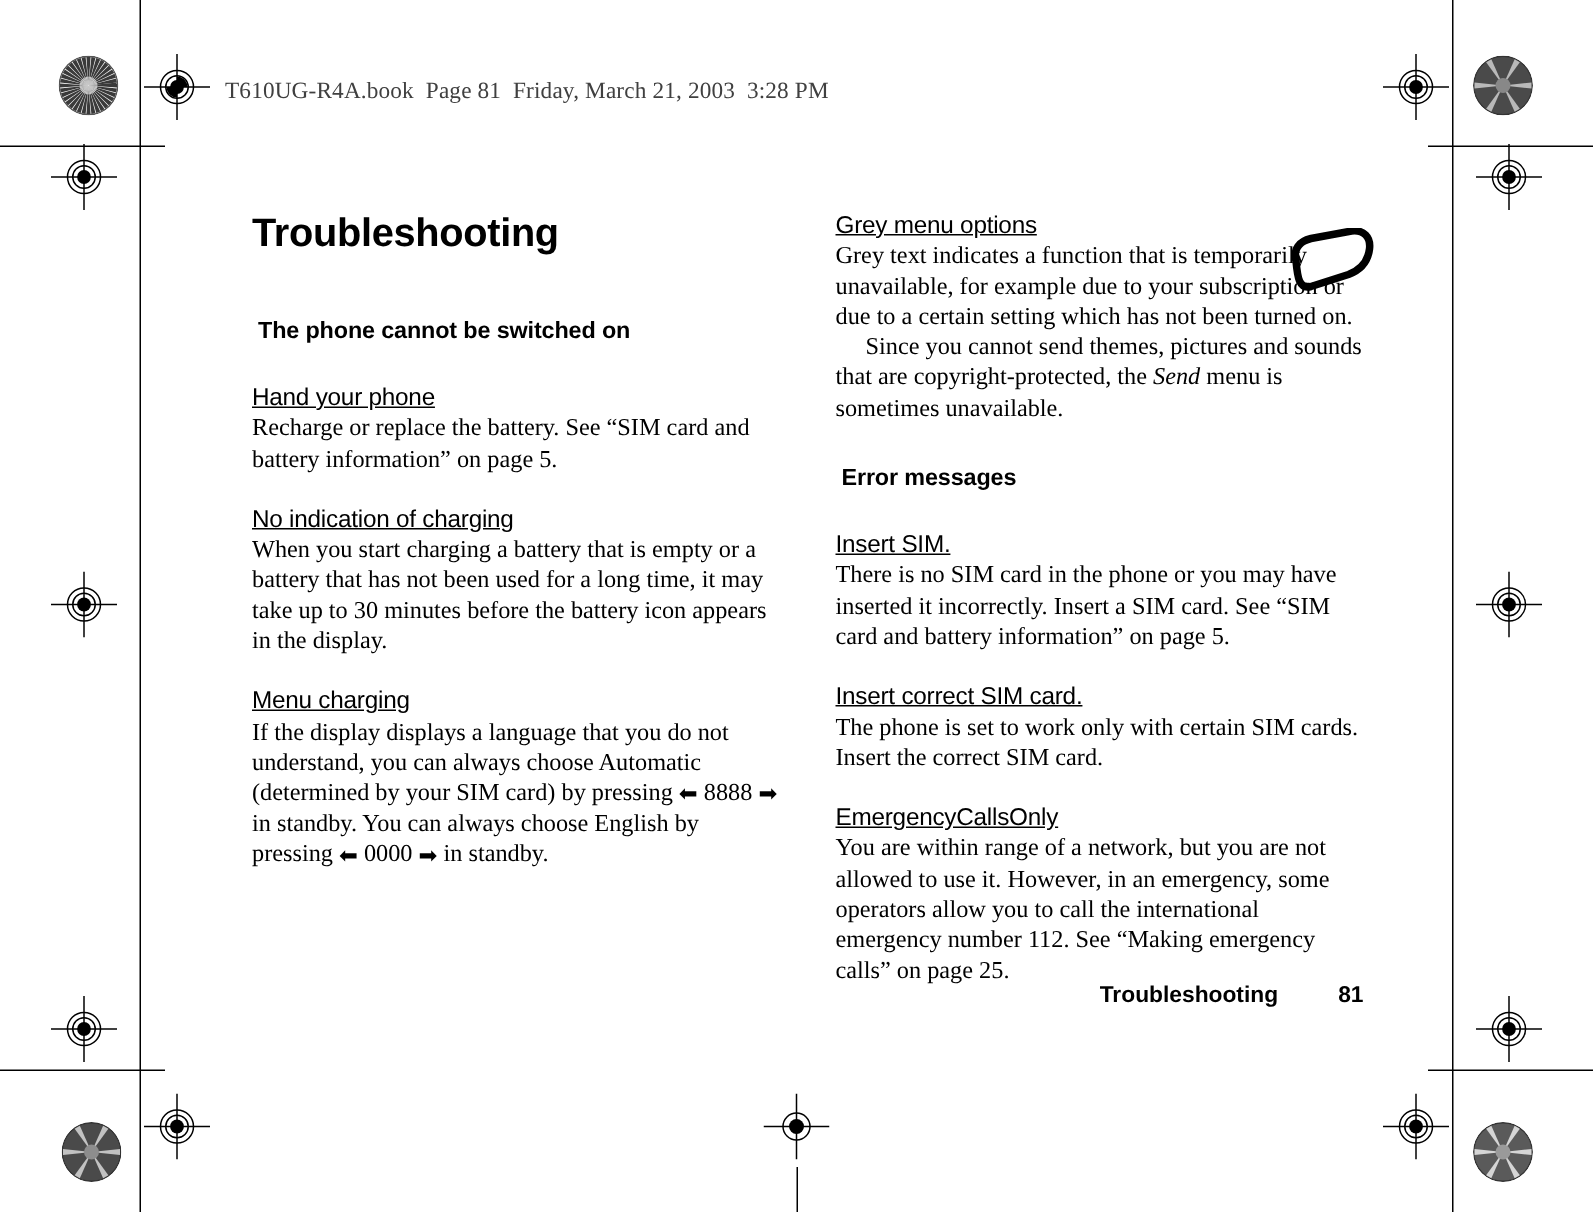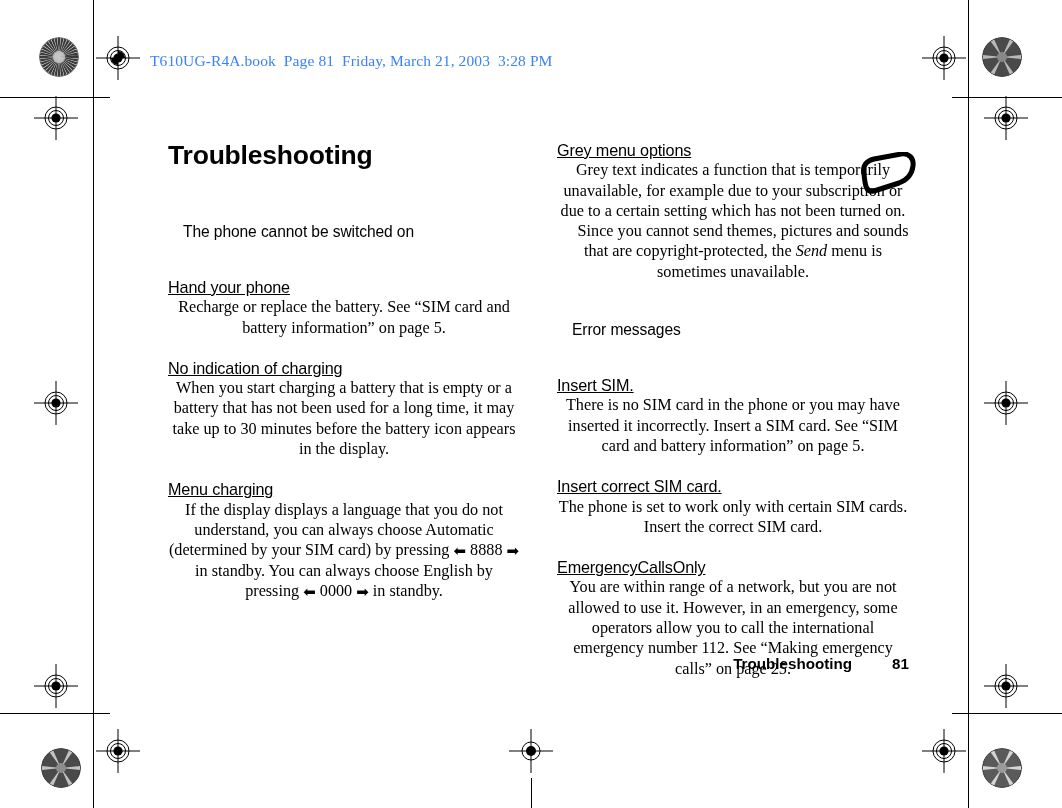--- a/index.html
+++ b/index.html
@@ -44,21 +44,21 @@
 
   
   #bookline {
     position: absolute;
     left: 150px;
     top: 52px;
     font-family: "Liberation Serif", "DejaVu Serif", serif;
     font-size: 15.5px;
     letter-spacing: 0.1px;
     white-space: pre;
-    color: #3b82f6;
+    color: #404040;
   }
 
   
   #content {
     position: absolute;
     left: 0;
     top: 0;
     width: 1062px;
     height: 808px;
   }
@@ -75,31 +75,31 @@
     font-size: 26.5px;
     line-height: 30px;
     margin: 0 0 14px 0;
     letter-spacing: -0.2px;
   }
   p.body {
     font-family: "Liberation Serif", "DejaVu Serif", serif;
     font-size: 16.2px;
     line-height: 20.3px;
     margin: 0;
-    text-align: center;
+    text-align: left;
   }
   p.body + p.body { margin-top: 0; }
   .indent { text-indent: 20px; }
 
   h2.section-head {
     font-family: "Liberation Sans", "DejaVu Sans", sans-serif;
-    font-weight: normal;
+    font-weight: bold;
     font-size: 15.6px;
     line-height: 20px;
-    margin: 15px;
+    margin: 4px;
     letter-spacing: -0.1px;
   }
   h3.sub-head {
     font-family: "Liberation Sans", "DejaVu Sans", sans-serif;
     font-weight: normal;
     font-size: 16.2px;
     line-height: 20.3px;
     margin: 0;
     letter-spacing: -0.15px;
     text-decoration: underline;

